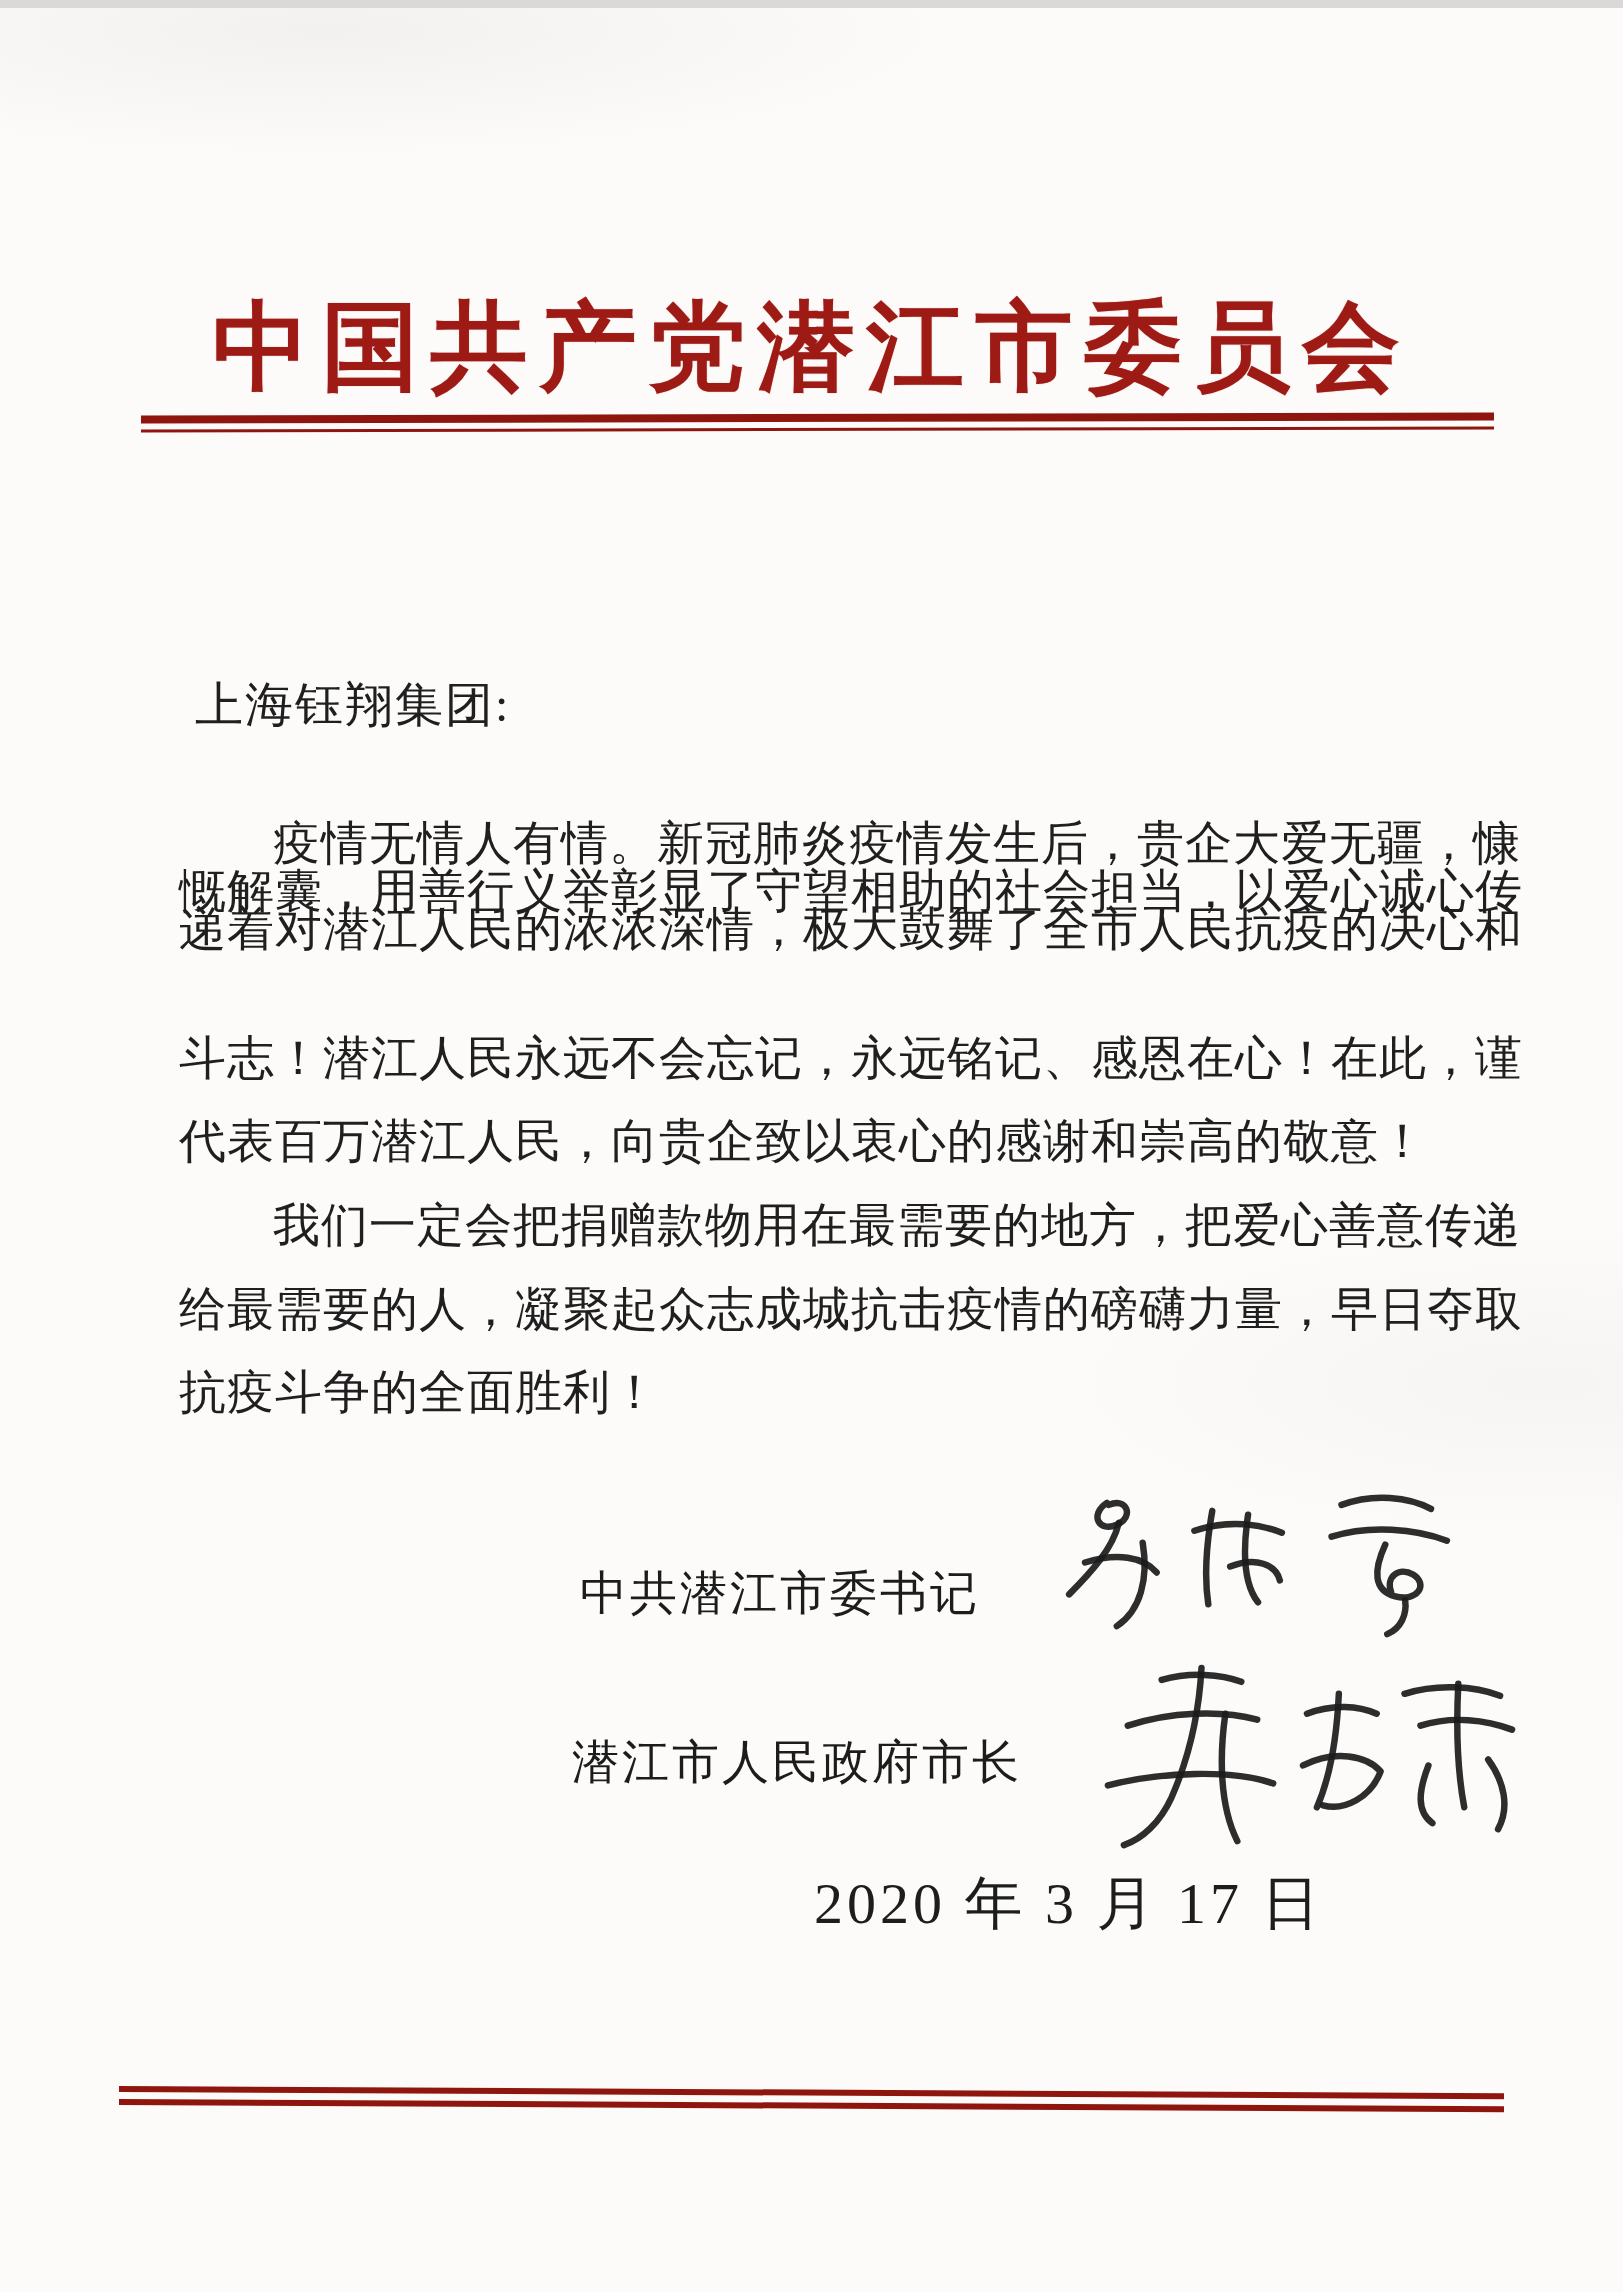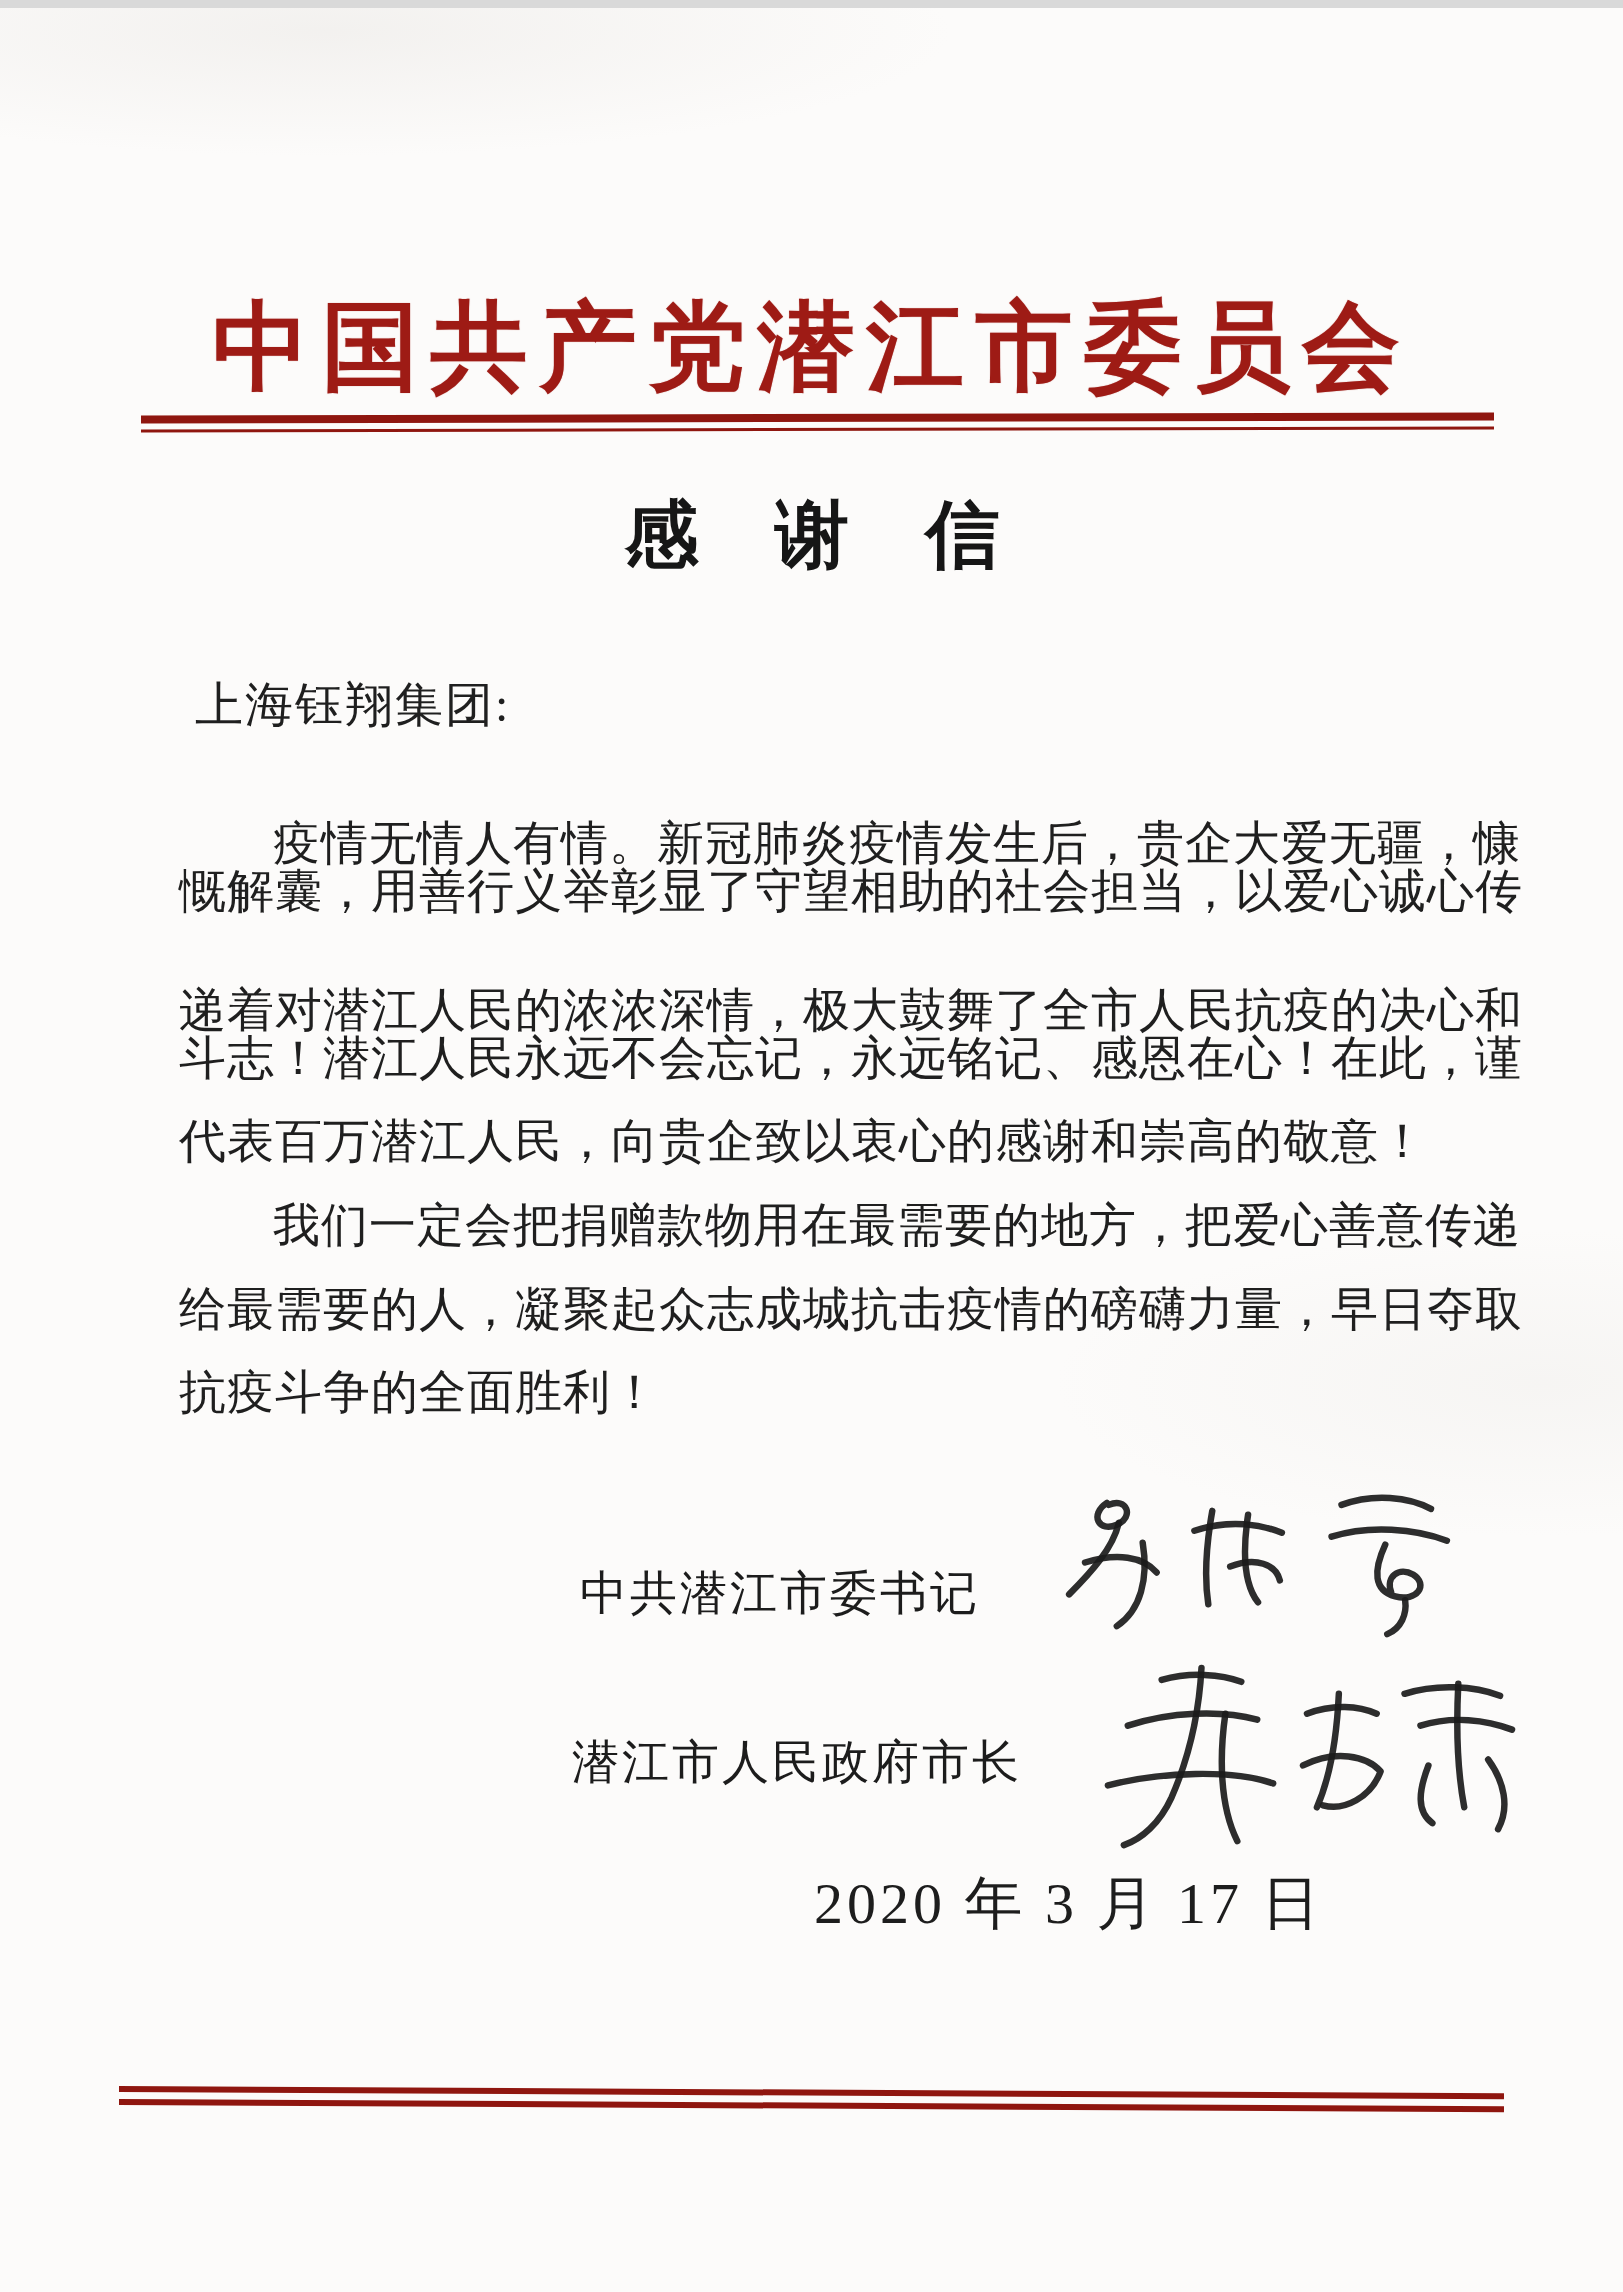--- a/index.html
+++ b/index.html
@@ -73,27 +73,26 @@
 </head>
 <body>
 
 <div class="page">
 
   <div class="letterhead">中国共产党潜江市委员会</div>
 
   <div class="rule rule-top-thick"></div>
   <div class="rule rule-top-thin"></div>
 
-  <div class="letter-title">感 谢 信</div>
 
   <div class="salutation">上海钰翔集团:</div>
 
   <div class="bodyline indent" style="top:812px">疫情无情人有情。新冠肺炎疫情发生后，贵企大爱无疆，慷</div>
   <div class="bodyline" style="top:860px">慨解囊，用善行义举彰显了守望相助的社会担当，以爱心诚心传</div>
-  <div class="bodyline" style="top:979px">递着对潜江人民的浓浓深情，极大鼓舞了全市人民抗疫的决心和</div>
+  <div class="bodyline" style="top:898px">递着对潜江人民的浓浓深情，极大鼓舞了全市人民抗疫的决心和</div>
   <div class="bodyline" style="top:1027px">斗志！潜江人民永远不会忘记，永远铭记、感恩在心！在此，谨</div>
   <div class="bodyline" style="top:1110px">代表百万潜江人民，向贵企致以衷心的感谢和崇高的敬意！</div>
   <div class="bodyline indent" style="top:1194px">我们一定会把捐赠款物用在最需要的地方，把爱心善意传递</div>
   <div class="bodyline" style="top:1278px">给最需要的人，凝聚起众志成城抗击疫情的磅礴力量，早日夺取</div>
   <div class="bodyline" style="top:1361px">抗疫斗争的全面胜利！</div>
 
   <div class="signer-role role-1">中共潜江市委书记</div>
   <div class="sig sig-1" role="img" aria-label="吴祖云">
     <svg viewBox="0 0 430 170" xmlns="http://www.w3.org/2000/svg">
       <path d="M62,20 C44,32 54,50 72,42 C90,34 82,14 64,22"></path>

